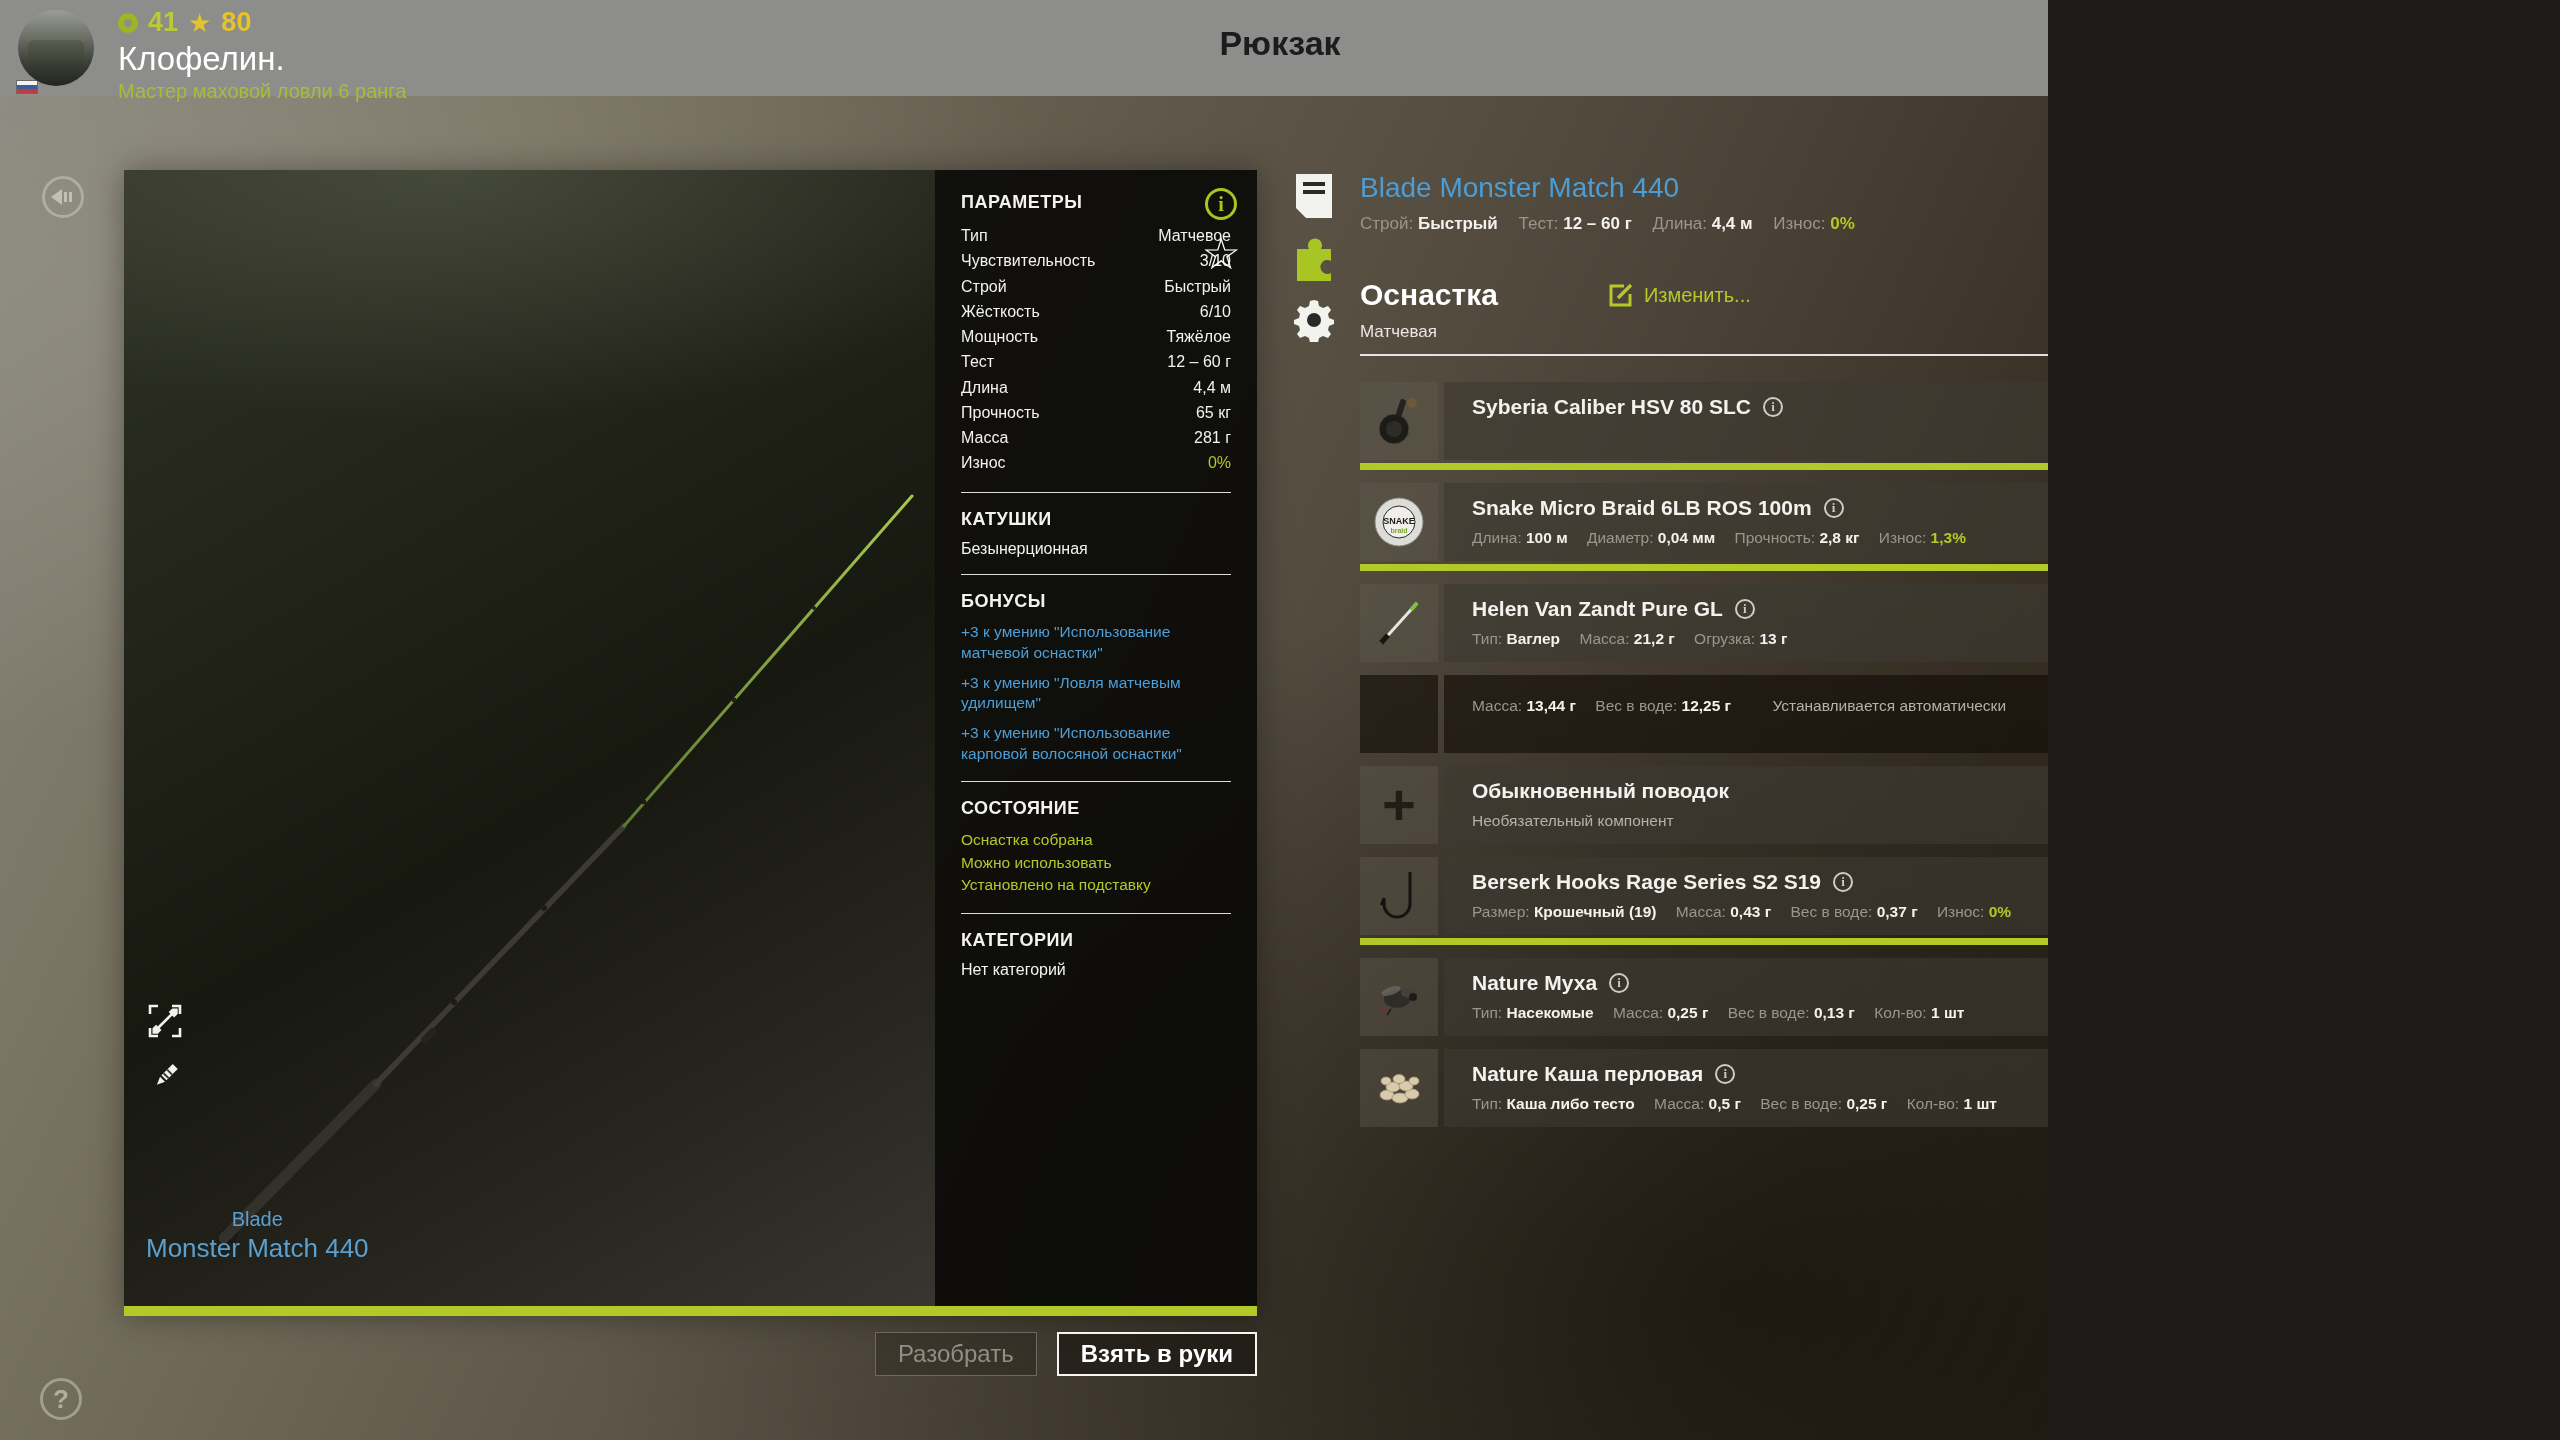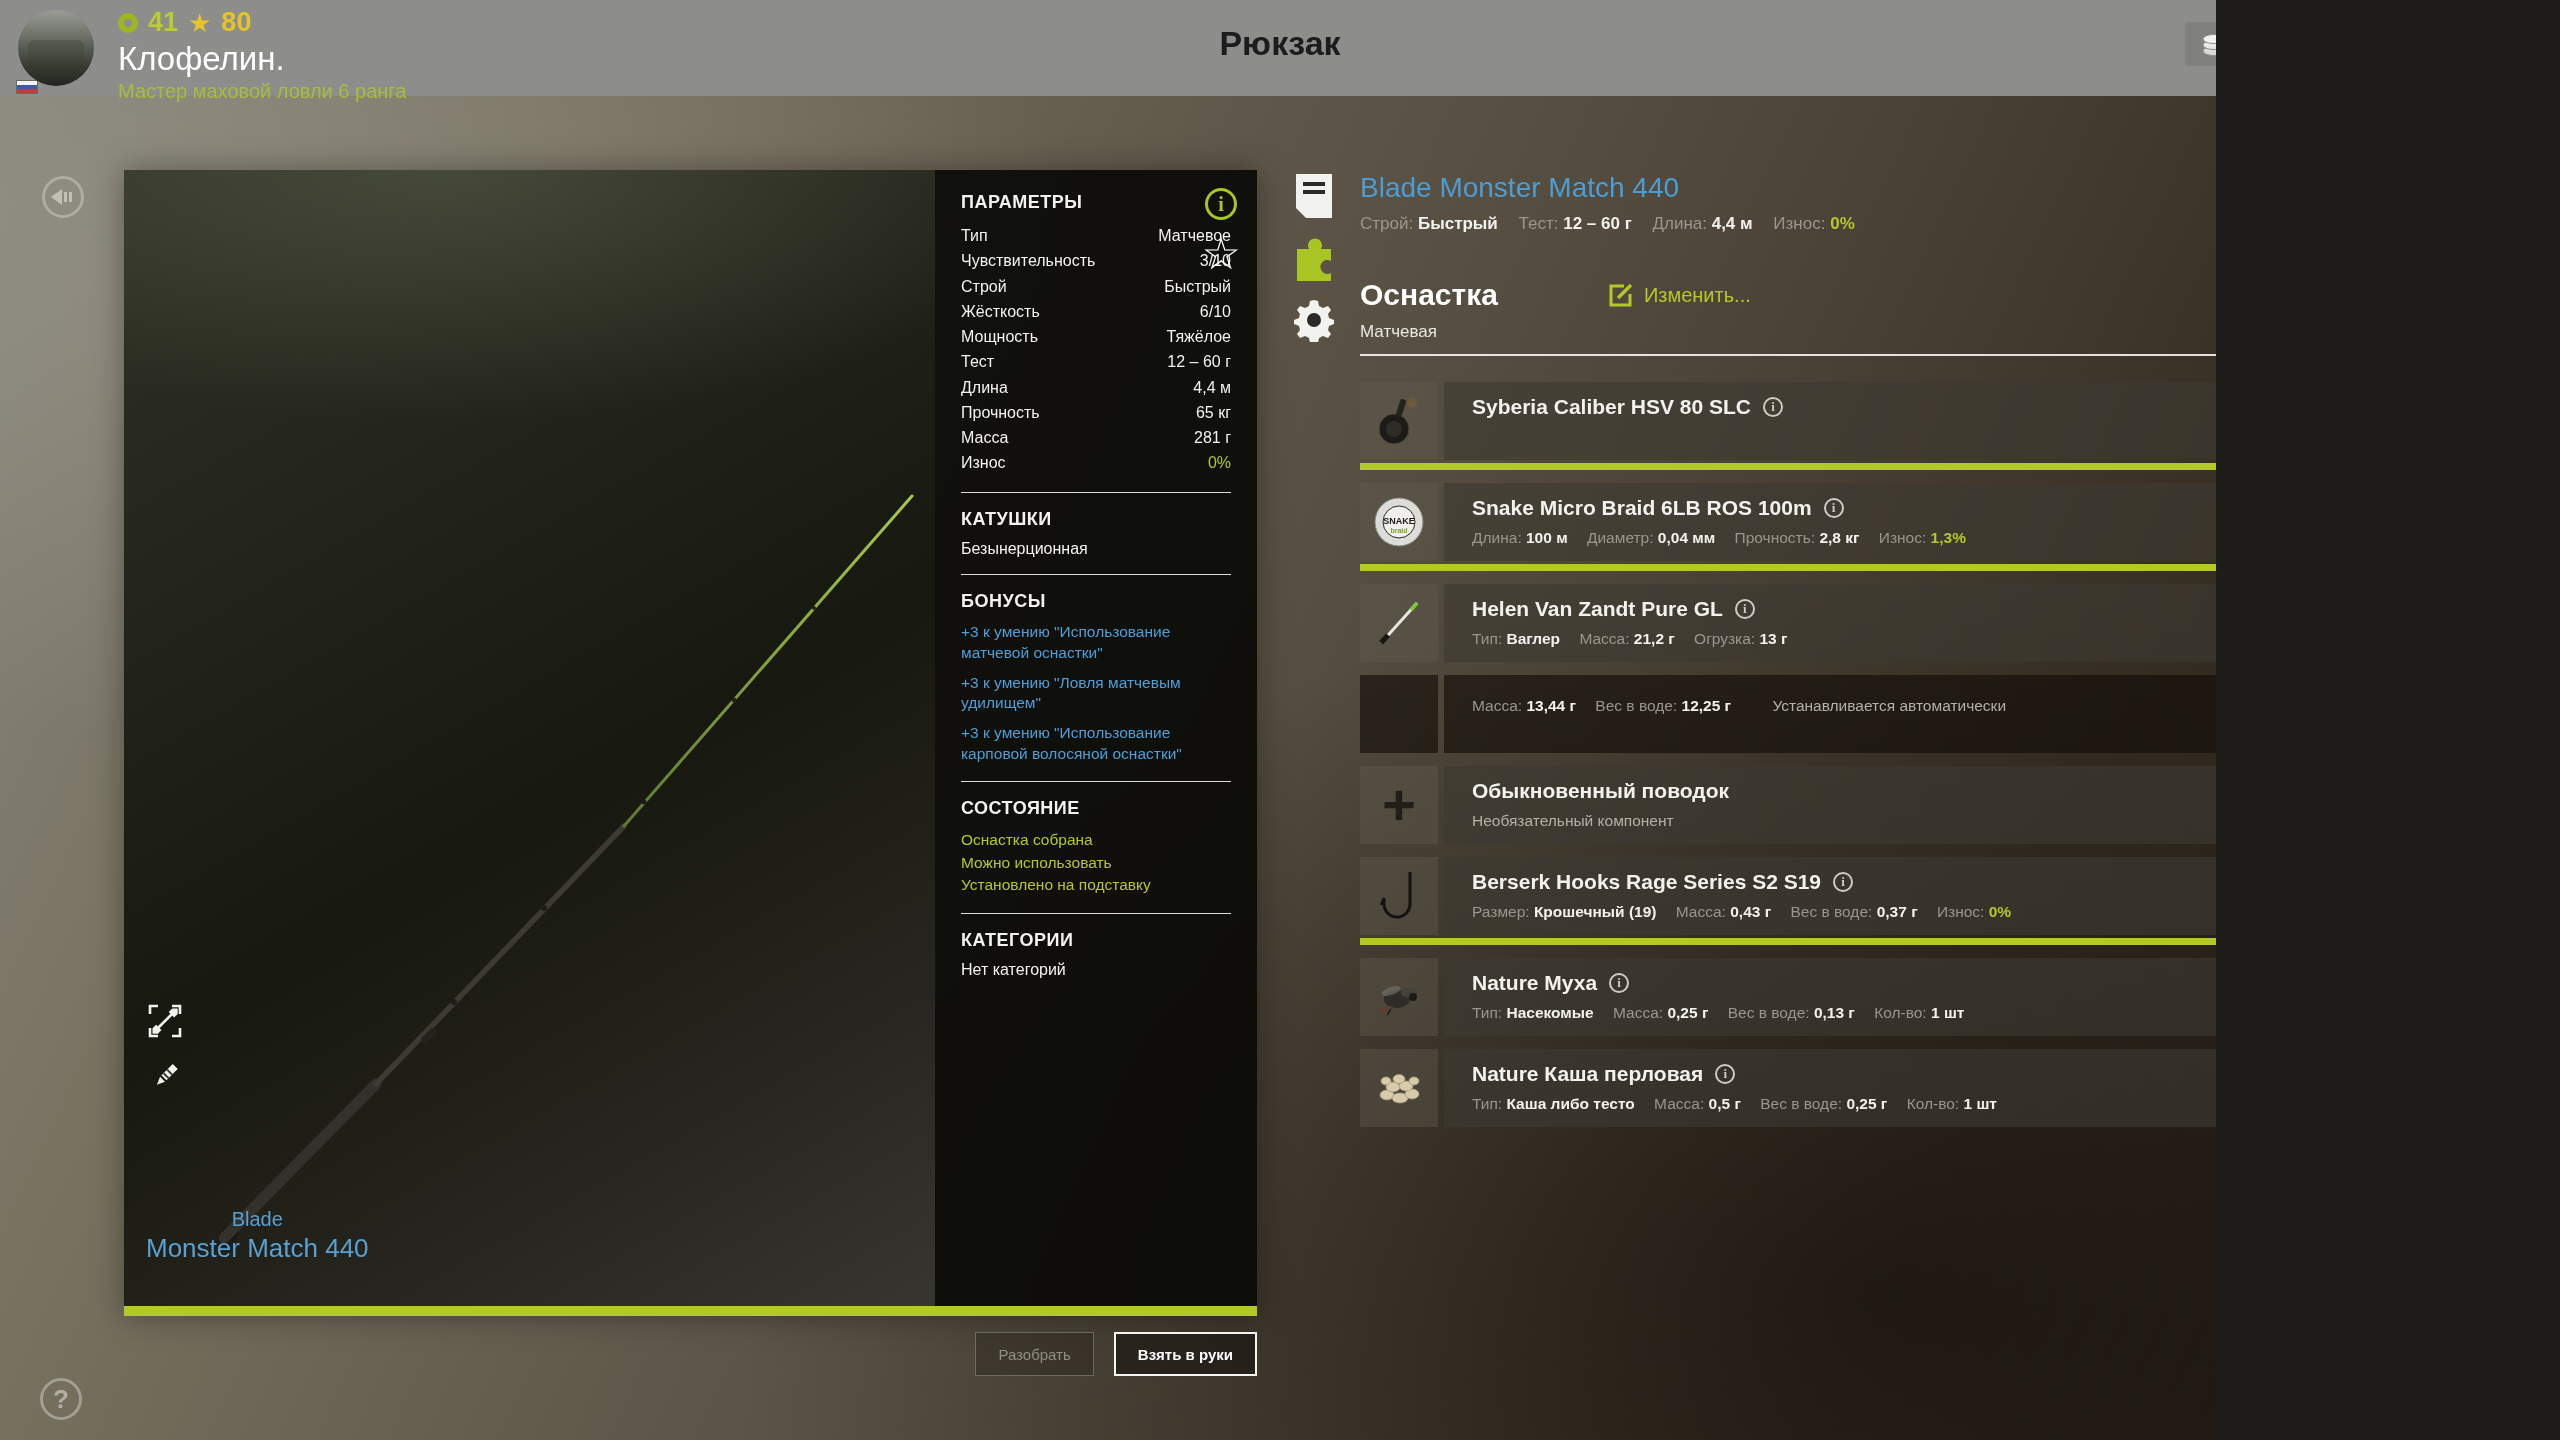--- a/index.html
+++ b/index.html
@@ -1,17 +1,17 @@
 <!DOCTYPE html>
 <html><head>
 <meta charset="utf-8">
 <style>
   *{box-sizing:border-box;margin:0;padding:0}
   html,body{background:#1d1b17}
-  .screen{position:relative;width:2216px;height:1440px;overflow:hidden;
+  .screen{position:relative;width:2048px;height:1440px;overflow:hidden;
     font-family:"Liberation Sans",sans-serif;
     background:
       radial-gradient(1300px 700px at 12% 20%, rgba(175,172,162,.30), transparent 65%),
       radial-gradient(1600px 1000px at 85% 90%, rgba(12,8,4,.55), transparent 72%),
       linear-gradient(115deg,#8a887f 0%,#77715f 22%,#5f584a 45%,#4a4236 68%,#362e23 86%,#2b241b 100%);}
   
   .topbar{position:absolute;left:0;top:0;width:2560px;height:96px;background:#8d8d8b;}
   .avatar{position:absolute;left:18px;top:10px;width:76px;height:76px;border-radius:50%;overflow:hidden;
     background:linear-gradient(180deg,#9a9d95 0%,#6d7067 35%,#3c3f37 70%,#22241f 100%);}
   .avatar .veh{position:absolute;left:10px;top:30px;width:56px;height:30px;border-radius:6px;
@@ -62,21 +62,21 @@
   .sep{border:none;border-top:1px solid rgba(255,255,255,.85);margin:16px 0}
   .plainval{font-size:16px;color:#f4f2ee}
   .blist div{color:#4d9fd8;font-size:15.5px;line-height:1.35;margin-bottom:9px}
   .slist div{color:#b2c928;font-size:15.5px;line-height:1.45}
   .info-badge{position:absolute;right:20px;top:18px;width:32px;height:32px;border-radius:50%;
     border:3px solid #a6c620;color:#a6c620;display:flex;align-items:center;justify-content:center;
     font-size:20px;font-weight:bold;font-family:"Liberation Serif",serif}
   .fav-star{position:absolute;right:16px;top:62px;color:#fff;font-size:44px;line-height:1}
   
   .panel-actions{position:absolute;left:124px;top:1332px;width:1133px;display:flex;justify-content:flex-end;gap:20px}
-  .abtn{height:44px;display:flex;align-items:center;justify-content:center;font-size:15px;padding:0 22px;background:rgba(18,16,12,.25)}
+  .abtn{height:44px;display:flex;align-items:center;justify-content:center;font-size:24px;padding:0 22px;background:rgba(18,16,12,.25)}
   .abtn.disabled{border:1px solid #6a6a62;color:#8f8f86}
   .abtn.primary{border:2px solid #f4f4f2;color:#fff;font-weight:bold;background:rgba(18,16,12,.55)}
   
   .right-panel{position:absolute;left:1290px;top:172px;width:1218px}
   .tools{position:absolute;left:0;top:0;display:flex;flex-direction:column;gap:14px}
   .tool{width:48px;height:48px;display:flex;align-items:center;justify-content:center}
   .rcontent{position:absolute;left:70px;top:0;width:1148px}
   .rtitle{color:#4d9dd4;font-size:28px;font-weight:normal}
   .rstats{margin-top:10px;font-size:17px}
   .rstats .pair{margin-right:16px}

